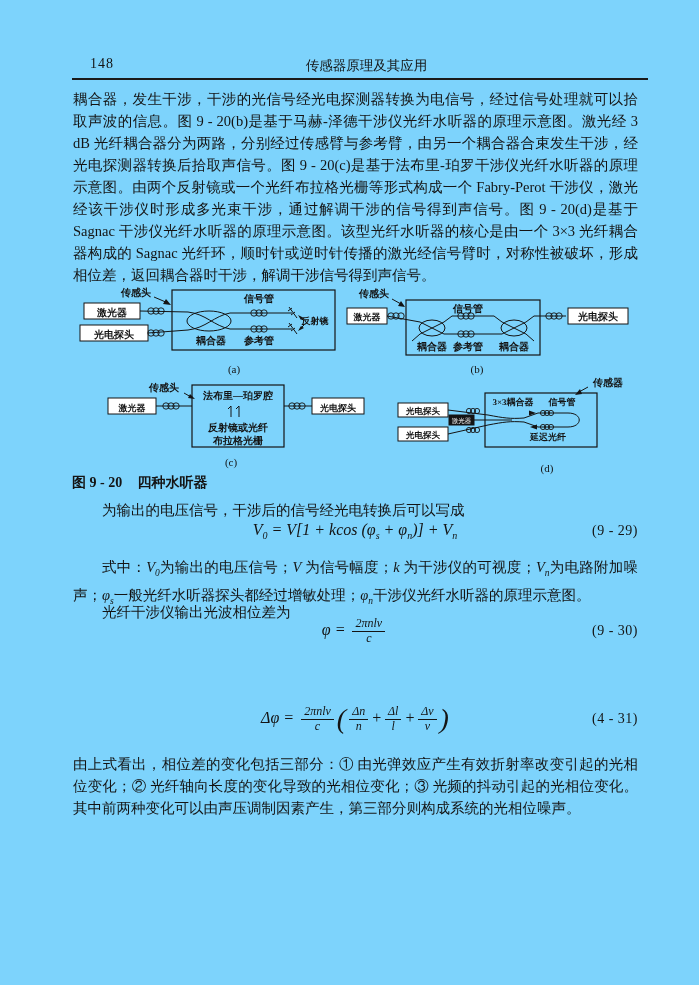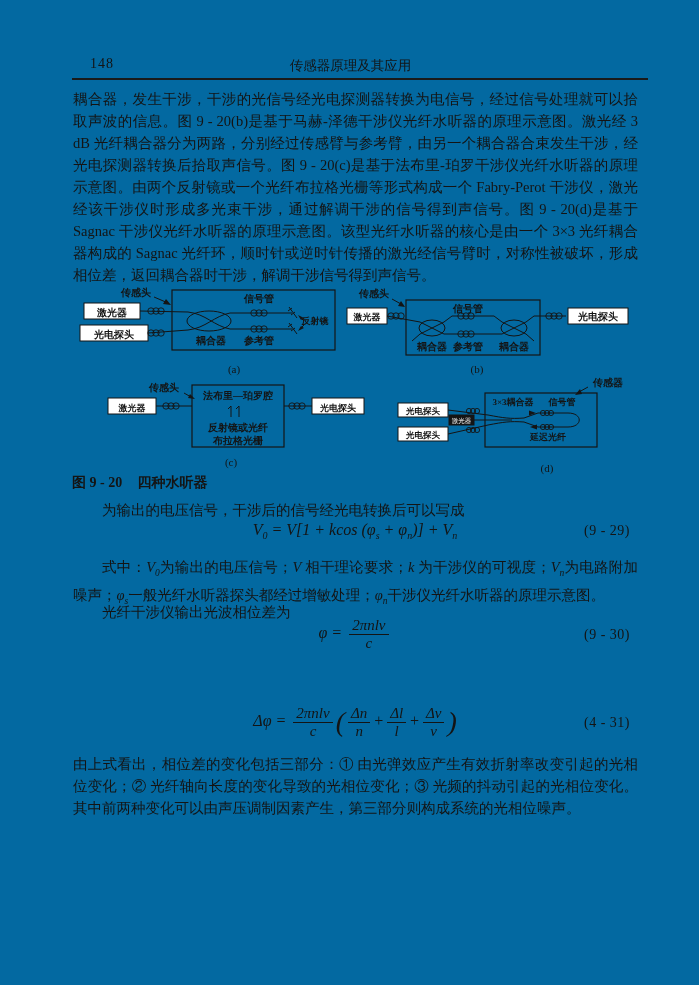--- a/index.html
+++ b/index.html
@@ -1,23 +1,23 @@
 <!DOCTYPE html>
 <html><head>
 <meta charset="utf-8">
 <style>
   html,body{margin:0;padding:0;background:#e8e8e4;}
   .page{
-    position:relative;width:699px;height:985px;background:#0369a1;
+    position:relative;width:699px;height:985px;background:#7dd3fc;
     margin:0 auto;overflow:hidden;color:#141414;
     font-family:"Liberation Serif","DejaVu Serif",serif;
   }
   
   .pageno{position:absolute;left:90px;top:56px;font-size:14px;letter-spacing:1px;}
-  .rtitle{position:absolute;left:68px;top:57px;width:565px;text-align:center;font-size:13.5px;}
+  .rtitle{position:absolute;left:84px;top:57px;width:565px;text-align:center;font-size:13.5px;}
   .hrule{position:absolute;left:72px;top:78px;width:576px;height:1.5px;background:#1a1a1a;}
   
   .body{
     position:absolute;left:72px;width:565px;margin:1px;
     font-size:14.5px;line-height:22px;text-align:justify;text-justify:inter-ideograph;
   }
   .indent{text-indent:2em;}
   .body sub{font-size:9.5px;font-style:italic;}
   .var{font-style:italic;font-family:"Liberation Serif","DejaVu Serif",serif;}
   
@@ -34,22 +34,22 @@
   .fig-svg .coil{fill:none;stroke:#141414;stroke-width:0.9;}
   .fig-svg .ah{fill:#141414;stroke:none;}
   .caption{position:absolute;left:72px;top:474px;width:565px;font-weight:bold;font-size:14px;}
   .cap-title{margin-left:1.1em;}
   
   .eq{
     position:absolute;left:72px;width:566px;text-align:center;
     font-style:italic;font-size:16px;color:#141414;
   }
   .eq sub{font-size:10px;font-style:italic;}
-  .eq .eq-no{position:absolute;right:8px;top:50%;transform:translateY(-50%);font-style:normal;font-size:14px;letter-spacing:0.5px;}
-  .frac{display:inline-flex;flex-direction:column;vertical-align:middle;text-align:center;margin:0 3px;font-size:15px;line-height:1.15;}
+  .eq .eq-no{position:absolute;right:0;top:50%;transform:translateY(-50%);font-style:normal;font-size:14px;letter-spacing:0.5px;}
+  .frac{display:inline-flex;flex-direction:column;vertical-align:middle;text-align:center;margin:0 3px;font-size:12px;line-height:1.15;}
   .fnum{border-bottom:1.2px solid #141414;padding:0 3px;}
   .fden{padding:0 3px;}
   .bigp{font-size:28px;font-style:italic;vertical-align:-5px;line-height:0;}
   .eq-lhs{margin-right:4px;}
 </style>
 </head>
 <body>
 
 <div class="page">
 
@@ -227,21 +227,21 @@
 
   <div class="caption"><span>图 9 - 20</span><span class="cap-title">四种水听器</span></div>
 
   <p class="body indent" style="top:498px">为输出的电压信号，干涉后的信号经光电转换后可以写成</p>
 
   <div class="eq" style="top:521px">
     <span><span>V</span><sub>0</sub><span> = V[1 + kcos (φ</span><sub>s</sub><span> + φ</span><sub>n</sub><span>)] + V</span><sub>n</sub></span>
     <span class="eq-no">(9 - 29)</span>
   </div>
 
-  <p class="body indent" style="top:555px"><span>式中：</span><i class="var">V</i><sub>0</sub><span>为输出的电压信号；</span><i class="var">V</i><span> 相干理论要求；</span><i class="var">k</i><span> 为干涉仪的可视度；</span><i class="var">V</i><sub>n</sub><span>为电路附加噪声；</span><i class="var">φ</i><sub>s</sub><span>一般光纤水听器探头都经过增敏处理；</span><i class="var">φ</i><sub>n</sub><span>干涉仪光纤水听器的原理示意图。</span></p>
+  <p class="body indent" style="top:555px"><span>式中：</span><i class="var">V</i><sub>0</sub><span>为输出的电压信号；</span><i class="var">V</i><span> 为信号幅度；</span><i class="var">k</i><span> 为干涉仪的可视度；</span><i class="var">V</i><sub>n</sub><span>为电路附加噪声；</span><i class="var">φ</i><sub>s</sub><span>一般光纤水听器探头都经过增敏处理；</span><i class="var">φ</i><sub>n</sub><span>干涉仪光纤水听器的原理示意图。</span></p>
 
   <p class="body indent" style="top:600px">光纤干涉仪输出光波相位差为</p>
 
   <div class="eq" style="top:617px">
     <span><span class="eq-lhs">φ =</span><span class="frac">
           <span class="fnum">2πnlν</span>
           <span class="fden">c</span>
         </span></span>
     <span class="eq-no">(9 - 30)</span>
   </div>

